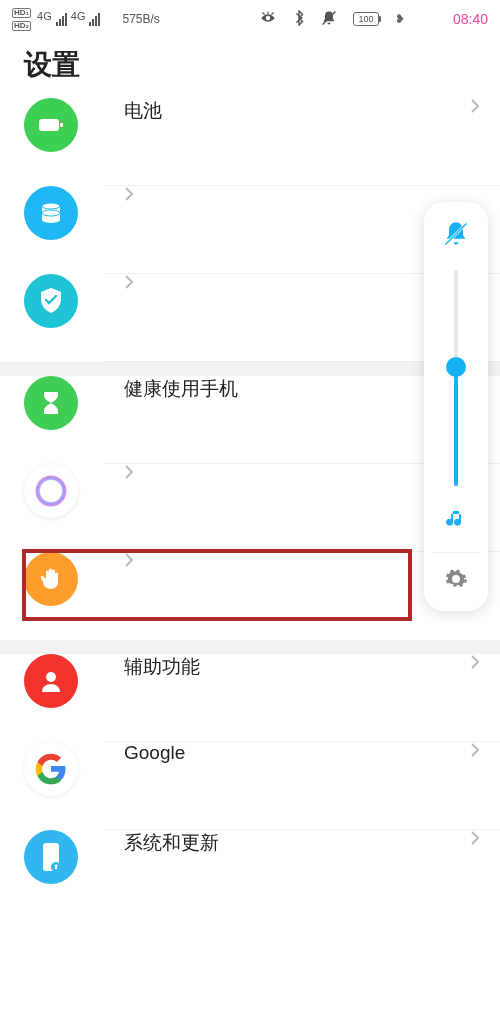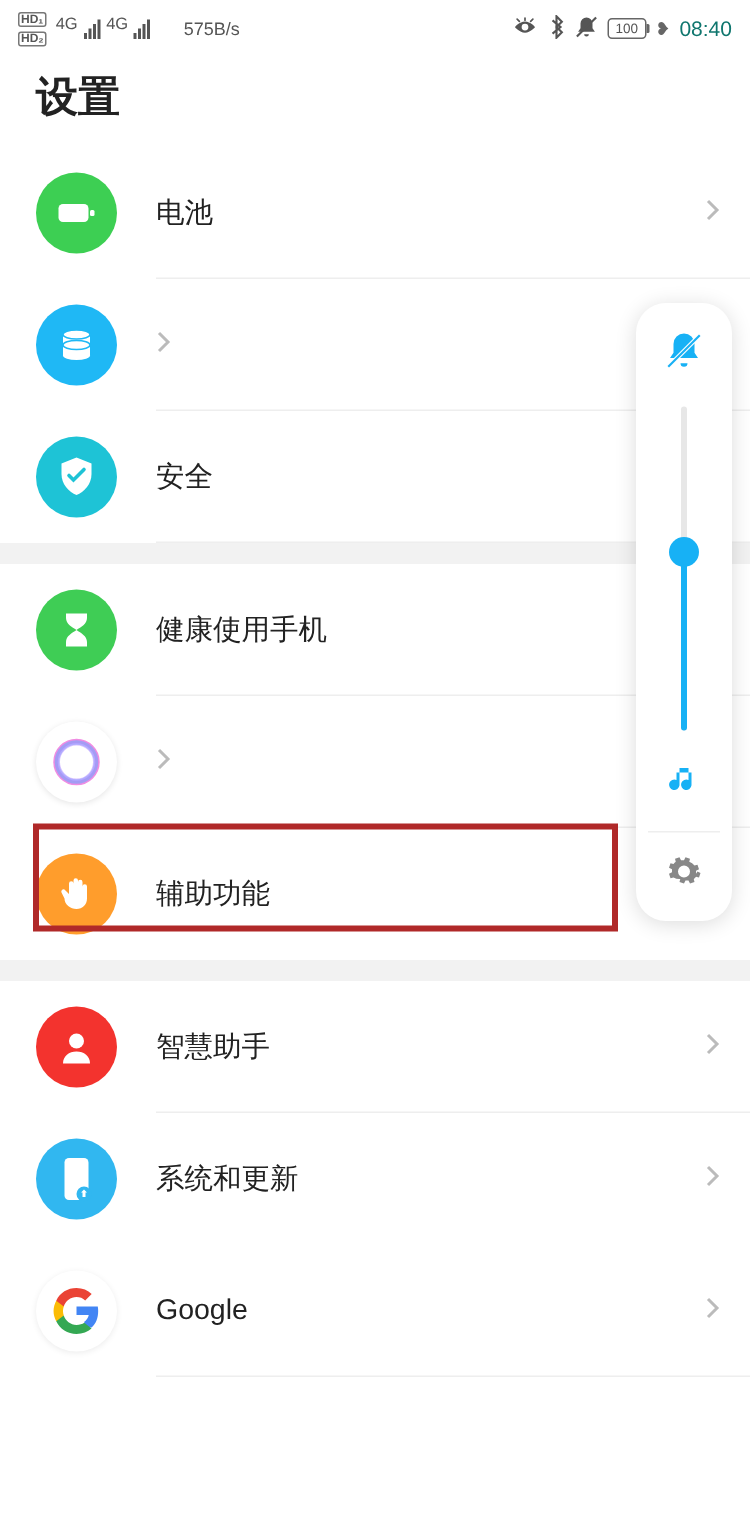--- a/index.html
+++ b/index.html
@@ -15,21 +15,21 @@
     .status-bar {
       height: 34px;
       display: flex;
       align-items: center;
       justify-content: space-between;
       padding: 4px 12px 0;
       font-size: 13px;
       color: #333;
     }
     .status-left { display: flex; align-items: center; gap: 4px; }
-    .status-right { display: flex; align-items: center; gap: 6px; }
+    .status-right { display: flex; align-items: center; gap: 16px; }
     .hd-badges { display: flex; flex-direction: column; gap: 3px; margin-right: 2px; }
     .hd-badge {
       border: 1px solid #777;
       border-radius: 2px;
       font-size: 8px;
       line-height: 8px;
       padding: 0 1px;
       color: #555;
       font-weight: 600;
     }
@@ -42,36 +42,37 @@
     .bat-wrap { display: flex; align-items: center; gap: 2px; }
     .battery {
       width: 26px; height: 14px; border: 1px solid #666; border-radius: 3px;
       position: relative; display:flex; align-items:center; justify-content:center;
     }
     .battery::after {
       content:""; position:absolute; right:-3px; top:3px; width:2px; height:6px;
       background:#666; border-radius:0 1px 1px 0;
     }
     .bat-val { font-size: 9px; color:#555; }
-    .time { font-size: 14px; color:#0f766e; font-weight:500;}
+    .time { font-size: 14px; color:#ec4899; font-weight:500;margin-left:32px;}
     .leaf { color:#666; font-size:12px; }
     .sicon { color:#555; }
     .page-title {
       font-size: 28px;
       font-weight: 600;
       padding: 12px 24px 14px;
       color: #222;
     }
     .list { }
     .row {
       display: flex;
-      align-items: center;
+      align-items: flex-start;
       height: 88px;
       padding: 0 20px 0 24px;
       position: relative;
+      gap: 20px;
     }
     .row-sep::after {
       content: "";
       position: absolute;
       left: 104px;
       right: 0;
       bottom: 0;
       height: 1px;
       background: #eee;
     }
@@ -222,21 +223,20 @@
         </svg></span>
   </div>
 
   <div class="row row-sep">
     <div class="row-icon ic-teal">
       <svg width="28" height="30" viewBox="0 0 28 30">
           <path fill="#fff" d="M14 2l10 4v7c0 7-5 12-10 14C9 25 4 20 4 13V6l10-4z"></path>
           <path fill="none" stroke="#1ec3d6" stroke-width="2.4" stroke-linecap="round" d="M9 14l3 3 7-7"></path>
         </svg>
     </div>
-    <span class="row-label">安全</span>
     <span class="chevron"><svg width="10" height="16" viewBox="0 0 10 16">
           <path fill="none" stroke="#bbb" stroke-width="2" d="M2 2l6 6-6 6"></path>
         </svg></span>
   </div>
 
 
   <div class="group-gap"></div>
 
   <div class="row row-sep">
     <div class="row-icon ic-green2">
@@ -262,65 +262,64 @@
           <path fill="none" stroke="#bbb" stroke-width="2" d="M2 2l6 6-6 6"></path>
         </svg></span>
   </div>
 
   <div class="row">
     <div class="row-icon ic-orange">
       <svg width="28" height="28" viewBox="0 0 28 28">
           <path fill="#fff" d="M9 13V7a1.5 1.5 0 0 1 3 0v5V5a1.5 1.5 0 0 1 3 0v7V6a1.5 1.5 0 0 1 3 0v7V9a1.5 1.5 0 0 1 3 0v8c0 4-3 7-7 7s-8-3-8-7l-2-4a1.5 1.5 0 0 1 2-2l3 3z"></path>
         </svg>
     </div>
-    <span class="row-label">辅助功能</span>
     <span class="chevron"><svg width="10" height="16" viewBox="0 0 10 16">
           <path fill="none" stroke="#bbb" stroke-width="2" d="M2 2l6 6-6 6"></path>
         </svg></span>
   </div>
 
   <div class="group-gap"></div>
 
   <div class="row row-sep">
     <div class="row-icon ic-red">
       <svg width="26" height="26" viewBox="0 0 26 26">
           <circle cx="13" cy="9" r="5" fill="#fff"></circle>
           <path fill="#fff" d="M4 24c0-5 4-8 9-8s9 3 9 8"></path>
         </svg>
     </div>
-    <span class="row-label">智慧助手</span>
+    <span class="row-label">辅助功能</span>
+    <span class="chevron"><svg width="10" height="16" viewBox="0 0 10 16">
+          <path fill="none" stroke="#bbb" stroke-width="2" d="M2 2l6 6-6 6"></path>
+        </svg></span>
+  </div>
+
+  <div class="row row-sep">
+    <div class="row-icon ic-g">
+      <svg width="34" height="34" viewBox="0 0 40 40">
+          <path fill="#4285F4" d="M37 20c0-1.2-.1-2.4-.3-3.5H20v6.6h9.6c-.4 2.2-1.7 4.1-3.5 5.4v4.5h5.7C35.3 30 37 25.5 37 20z"></path>
+          <path fill="#34A853" d="M20 38c4.8 0 8.8-1.6 11.8-4.3l-5.7-4.5c-1.6 1.1-3.6 1.7-6.1 1.7-4.7 0-8.6-3.2-10-7.4H4.1v4.6C7 34.3 13 38 20 38z"></path>
+          <path fill="#FBBC05" d="M10 23.5c-.4-1.1-.6-2.3-.6-3.5s.2-2.4.6-3.5v-4.6H4.1C2.8 14.5 2 17.2 2 20s.8 5.5 2.1 8.1L10 23.5z"></path>
+          <path fill="#EA4335" d="M20 9.1c2.6 0 5 0.9 6.8 2.7l5.1-5.1C28.8 3.6 24.8 2 20 2 13 2 7 5.7 4.1 11.9L10 16.5c1.4-4.2 5.3-7.4 10-7.4z"></path>
+        </svg>
+    </div>
+    <span class="row-label">Google</span>
     <span class="chevron"><svg width="10" height="16" viewBox="0 0 10 16">
           <path fill="none" stroke="#bbb" stroke-width="2" d="M2 2l6 6-6 6"></path>
         </svg></span>
   </div>
 
   <div class="row">
     <div class="row-icon ic-sky">
       <svg width="22" height="32" viewBox="0 0 22 32">
           <rect x="3" y="2" width="16" height="28" rx="3" fill="#fff"></rect>
           <circle cx="16" cy="26" r="5" fill="#31b7f0"></circle>
           <path fill="#fff" d="M16 23l2 2h-1v3h-2v-3h-1z"></path>
         </svg>
     </div>
     <span class="row-label">系统和更新</span>
-    <span class="chevron"><svg width="10" height="16" viewBox="0 0 10 16">
-          <path fill="none" stroke="#bbb" stroke-width="2" d="M2 2l6 6-6 6"></path>
-        </svg></span>
-  </div>
-
-  <div class="row row-sep">
-    <div class="row-icon ic-g">
-      <svg width="34" height="34" viewBox="0 0 40 40">
-          <path fill="#4285F4" d="M37 20c0-1.2-.1-2.4-.3-3.5H20v6.6h9.6c-.4 2.2-1.7 4.1-3.5 5.4v4.5h5.7C35.3 30 37 25.5 37 20z"></path>
-          <path fill="#34A853" d="M20 38c4.8 0 8.8-1.6 11.8-4.3l-5.7-4.5c-1.6 1.1-3.6 1.7-6.1 1.7-4.7 0-8.6-3.2-10-7.4H4.1v4.6C7 34.3 13 38 20 38z"></path>
-          <path fill="#FBBC05" d="M10 23.5c-.4-1.1-.6-2.3-.6-3.5s.2-2.4.6-3.5v-4.6H4.1C2.8 14.5 2 17.2 2 20s.8 5.5 2.1 8.1L10 23.5z"></path>
-          <path fill="#EA4335" d="M20 9.1c2.6 0 5 0.9 6.8 2.7l5.1-5.1C28.8 3.6 24.8 2 20 2 13 2 7 5.7 4.1 11.9L10 16.5c1.4-4.2 5.3-7.4 10-7.4z"></path>
-        </svg>
-    </div>
-    <span class="row-label">Google</span>
     <span class="chevron"><svg width="10" height="16" viewBox="0 0 10 16">
           <path fill="none" stroke="#bbb" stroke-width="2" d="M2 2l6 6-6 6"></path>
         </svg></span>
   </div>
 
 </div>
 
 <div class="highlight" style="left:22px; top:549px; width:390px; height:72px;"></div>
 
 <div class="vol-panel">

